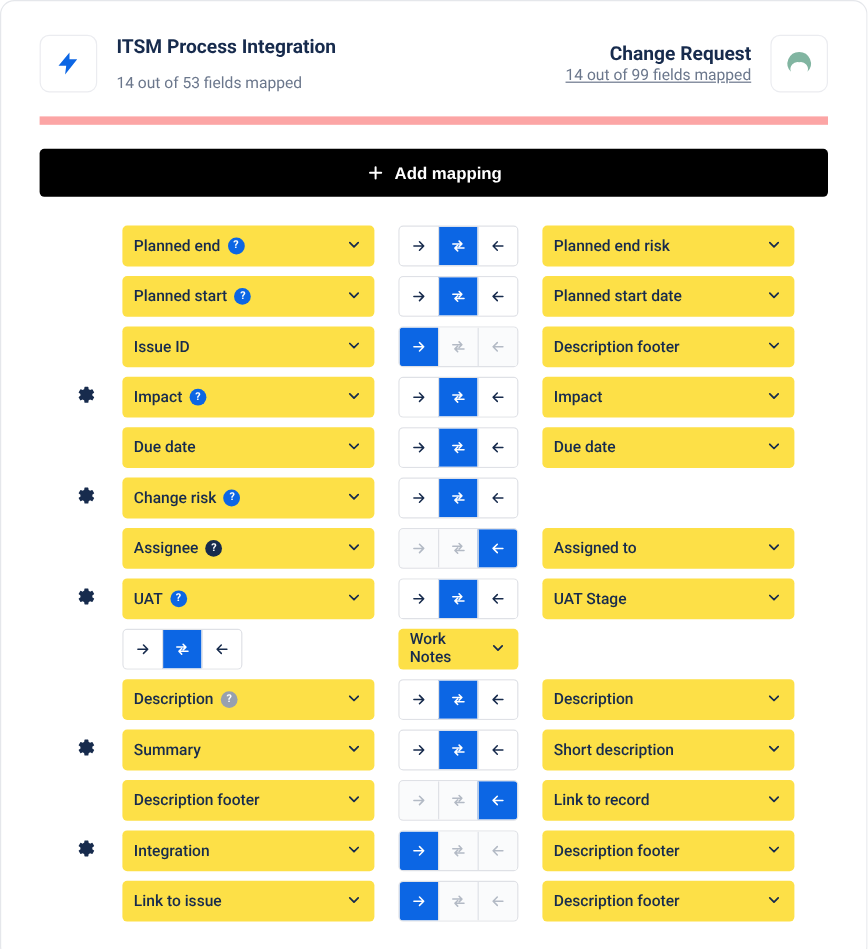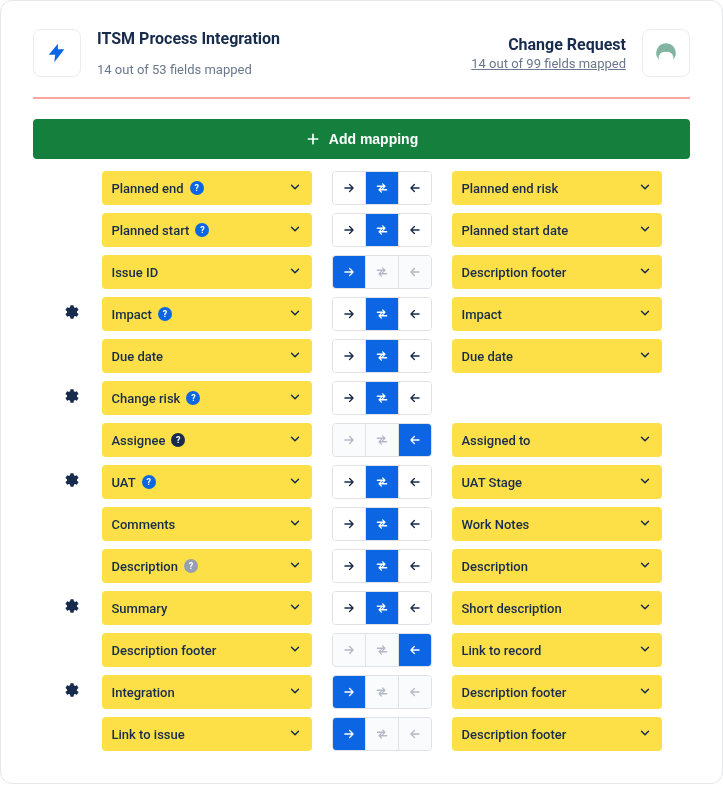--- a/index.html
+++ b/index.html
@@ -15,21 +15,21 @@
   border: 1px solid #e5e7eb;
   border-radius: 12px;
   padding: 28px 32px 32px 32px;
   background: #fff;
 }
 .header {
   display: flex;
   justify-content: space-between;
   align-items: center;
   padding-bottom: 20px;
-  border-bottom: 2px solid #fca5a5;
+  border-bottom: 7px solid #fca5a5;
   margin-bottom: 20px;
 }
 .header-left { display: flex; align-items: center; gap: 16px; }
 .app-icon-box {
   width: 48px; height: 48px;
   border: 1px solid #ebecf0;
   border-radius: 8px;
   display: flex; align-items: center; justify-content: center;
 }
 .app-icon-box svg { width: 22px; height: 22px; }
@@ -40,33 +40,33 @@
 .header-right-text h2 { font-size: 16px; font-weight: 700; color: #172b4d; }
 .header-right-text p { font-size: 13px; color: #6b778c; margin-top: 2px; text-decoration: underline; }
 .target-icon-box {
   width: 48px; height: 48px;
   border: 1px solid #ebecf0;
   border-radius: 8px;
   display: flex; align-items: center; justify-content: center;
 }
 .add-mapping-btn {
   width: 100%;
-  background: #15803d;
+  background: #000000;
   color: #fff;
   border: none;
   border-radius: 4px;
   height: 40px;
   font-size: 14px;
   font-weight: 600;
   display: flex;
   align-items: center;
   justify-content: center;
   gap: 8px;
   cursor: pointer;
-  margin-bottom: 12px;
+  margin-bottom: 24px;
 }
 .rows { display: flex; flex-direction: column; gap: 8px; }
 .row {
   display: grid;
   grid-template-columns: 20px 210px 100px 210px;
   gap: 20px;
   align-items: center;
   justify-content: center;
 }
 .gear-cell { width: 20px; display: flex; justify-content: center; }
@@ -463,28 +463,20 @@
           <span class="field-label">
             <span>UAT Stage</span>
           </span>
           <span><svg class="chevron" viewBox="0 0 24 24" width="14" height="14" fill="none" stroke="#172b4d" stroke-width="2.5" stroke-linecap="round" stroke-linejoin="round">
               <path d="M6 9l6 6 6-6"></path>
             </svg></span>
         </div>
       </div>
       <div class="row">
         <div class="gear-cell"></div>
-        <div class="field-select">
-          <span class="field-label">
-            <span>Comments</span>
-          </span>
-          <span><svg class="chevron" viewBox="0 0 24 24" width="14" height="14" fill="none" stroke="#172b4d" stroke-width="2.5" stroke-linecap="round" stroke-linejoin="round">
-              <path d="M6 9l6 6 6-6"></path>
-            </svg></span>
-        </div>
         <div class="dir-group">
           <button class="dir-btn ">
             <svg viewBox="0 0 24 24" fill="none" stroke="#172b4d" stroke-width="2.2" stroke-linecap="round" stroke-linejoin="round">
               <path d="M5 12h14M13 6l6 6-6 6"></path>
             </svg>
           </button>
           <button class="dir-btn active">
             <svg viewBox="0 0 24 24" fill="none" stroke="#fff" stroke-width="2.2" stroke-linecap="round" stroke-linejoin="round">
               <path d="M4 9h13M13 5l4 4-4 4"></path>
               <path d="M20 15H7M11 19l-4-4 4-4"></path>

